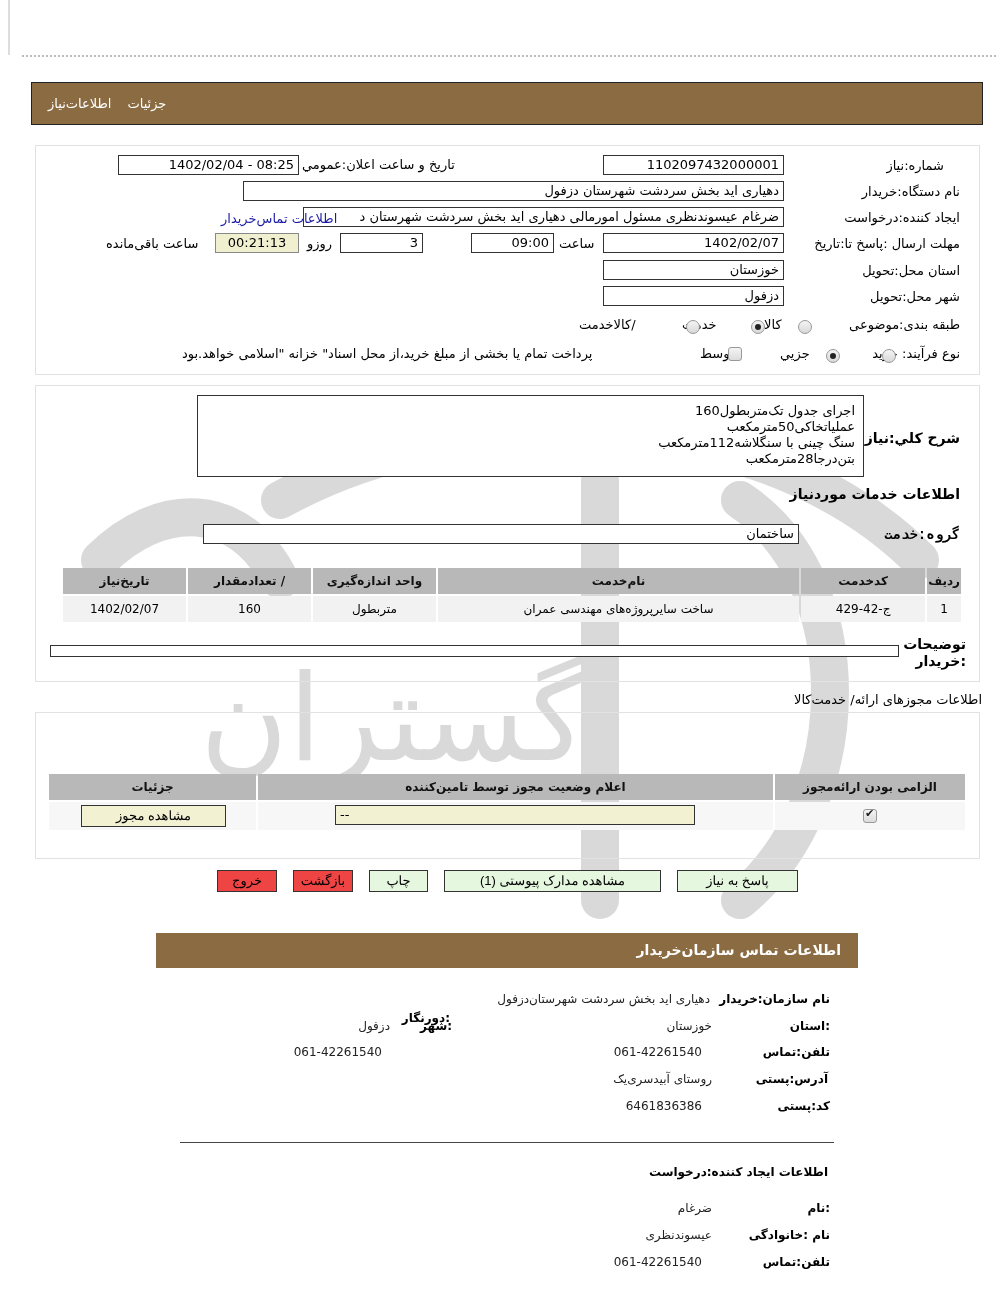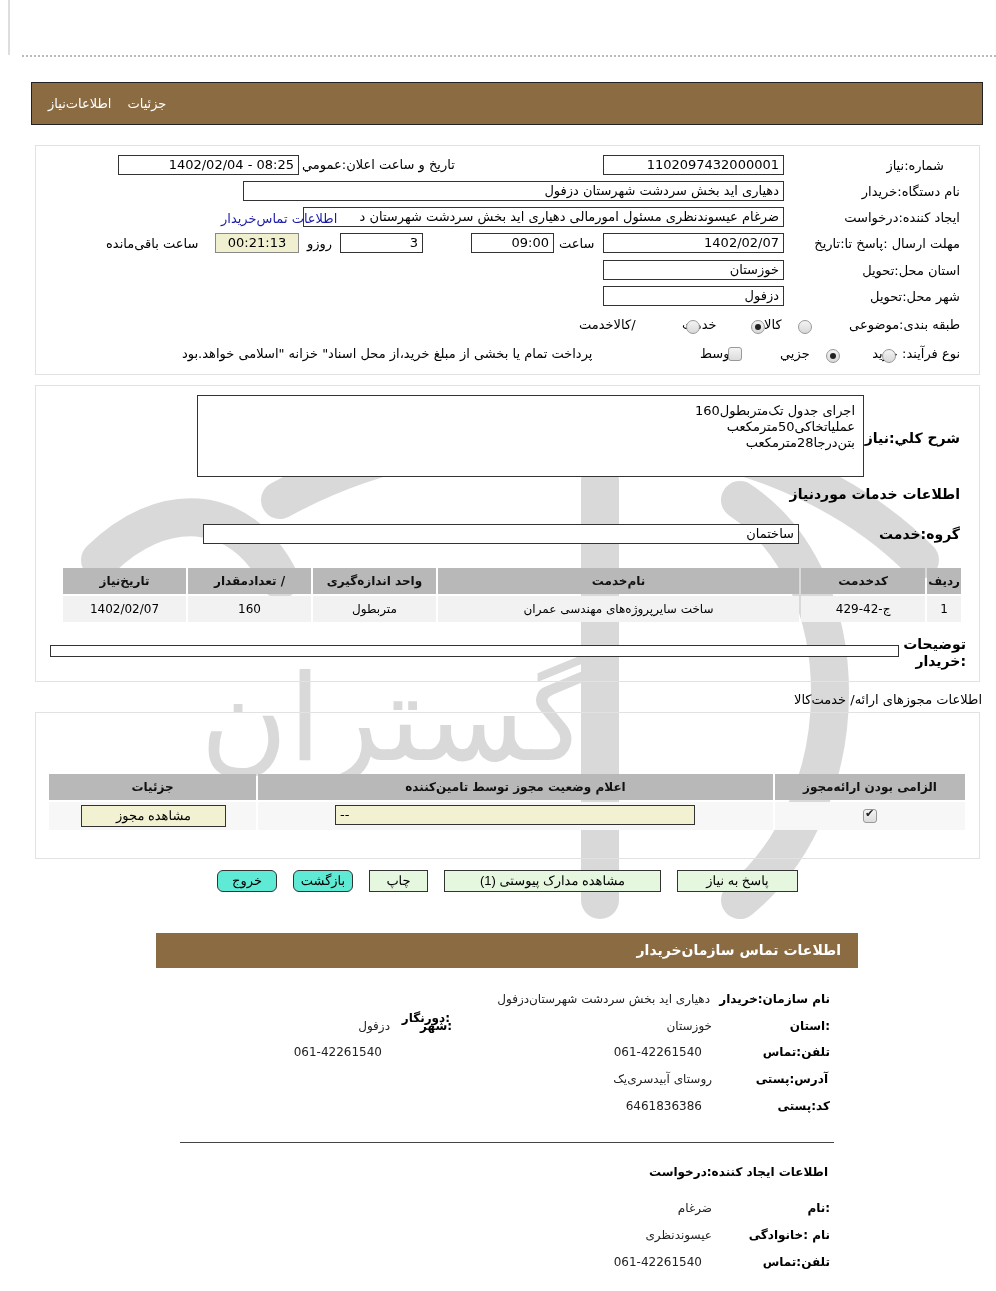--- a/index.html
+++ b/index.html
@@ -54,21 +54,21 @@
   table.grid th {
     background: #b8b8b8; color: #111; font-weight: bold; height: 26px; font-size: 12px; text-align: center;
   }
   table.grid td { background: #f2f2f2; height: 26px; text-align: center; }
 
   .btn {
     position: absolute; height: 22px; border: 1px solid #333; font-size: 13px; line-height: 20px;
     text-align: center; direction: rtl; cursor: pointer; padding: 0;
   }
   .btn.green { background: #e6f7e0; }
-  .btn.pink { background: #5eead4; border-radius: 6px; }
+  .btn.pink { background: #ef4444; }
   .btn.yellow { background: #f2f1d2; }
 
   .contact-header {
     left: 156px; top: 933px; width: 702px; height: 35px; background: #8b6b42;
     color: #fff; font-weight: bold; font-size: 14px; direction: rtl; text-align: right;
     padding-right: 17px; line-height: 35px;
   }
   .c-lbl { font-weight: bold; font-size: 12px; direction: rtl; white-space: nowrap; text-align: right; }
   .c-val { font-size: 12px; direction: rtl; white-space: nowrap; text-align: right; color: #222; }
   .hr { left: 180px; top: 1142px; width: 654px; height: 1px; background: #444; }
@@ -153,24 +153,25 @@
 <div class="abs lbl" style="left:700px;top:346px;">متوسط</div>
 <span class="abs checkbox" style="left:637px;top:345px;"></span>
 <div class="abs lbl" style="left:182px;top:346px;">پرداخت تمام یا بخشی از مبلغ خرید،از محل اسناد" خزانه "اسلامی خواهد.بود</div>
 
 
 <div class="abs panel" style="left:35px;top:385px;width:945px;height:297px;"></div>
 <div class="abs bold-lbl" style="right:36px;top:430px;">شرح کلي:نیاز</div>
 <div class="abs desc-box">
   <div>اجرای جدول تک‌متربطول160</div>
   <div>عملیاتخاکی50مترمکعب</div>
+  <div>سنگ چینی با سنگلاشه112مترمکعب</div>
   <div>بتن‌درجا28مترمکعب</div>
 </div>
 <div class="abs bold-lbl" style="right:36px;top:486px;">اطلاعات خدمات موردنیاز</div>
-<div class="abs bold-lbl" style="right:36px;top:526px;">گروه:خدمت</div>
+<div class="abs bold-lbl" style="right:36px;top:526px;font-family:Liberation Mono, monospace;">گروه:خدمت</div>
 <div class="abs box" style="left:203px;top:524px;width:596px;">ساختمان</div>
 
 <div class="abs" style="left:61px;top:566px;width:902px;">
   <table class="grid" style="width:100%;">
     <thead>
       <tr>
         <th style="width:30px;">ردیف</th>
         <th style="width:124px;">کدخدمت</th>
         <th>نام‌خدمت</th>
         <th style="width:123px;">واحد اندازه‌گیری</th>

